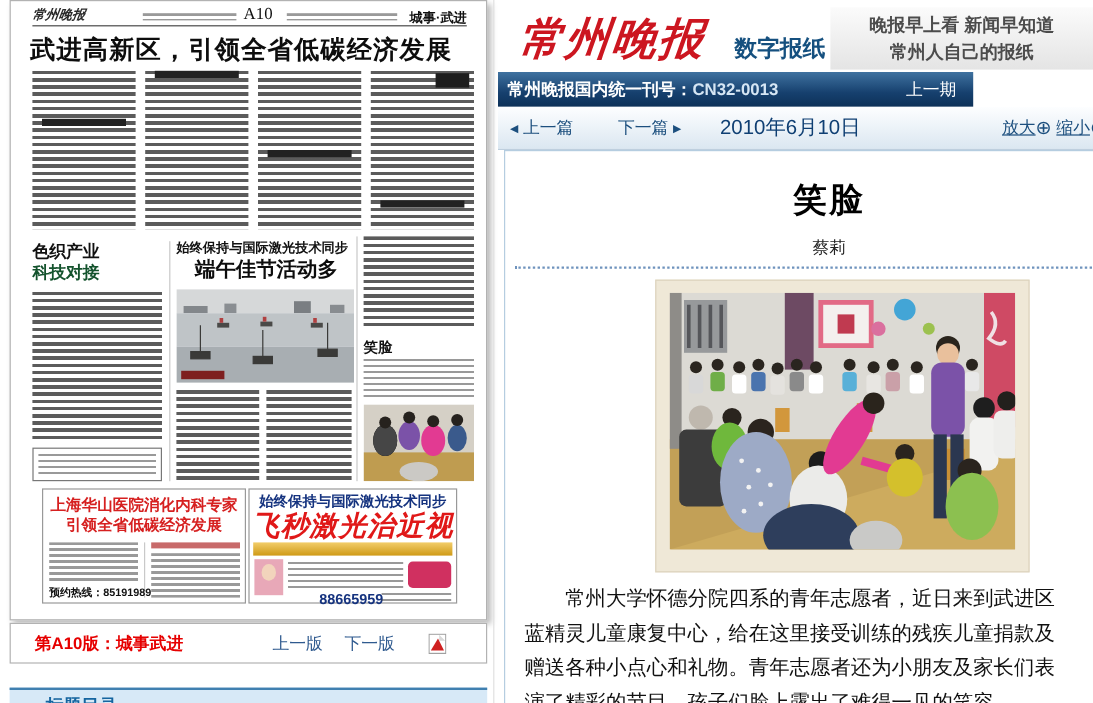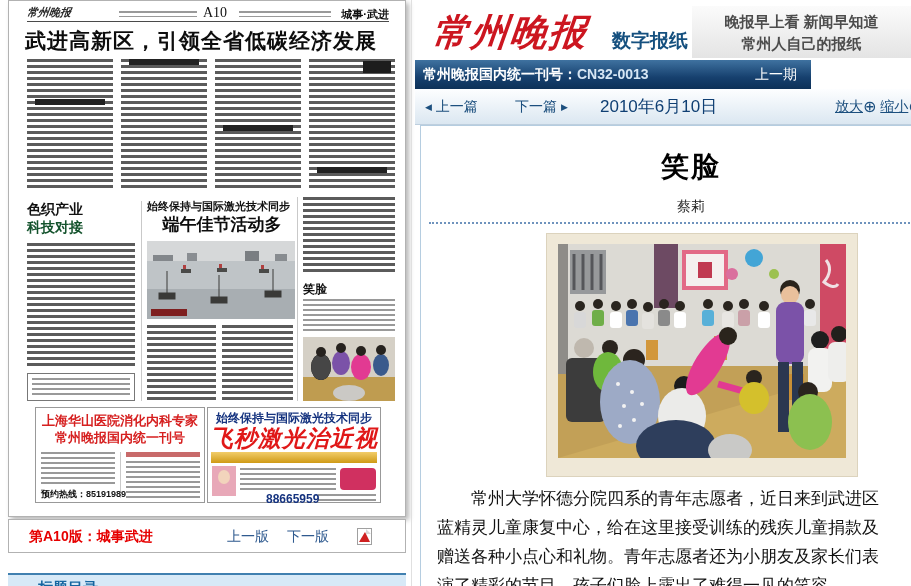--- a/index.html
+++ b/index.html
@@ -185,21 +185,21 @@
     <ellipse cx="78" cy="28" rx="8" ry="11" fill="#3a5a8c"></ellipse>
     <circle cx="18" cy="15" r="5" fill="#26221e"></circle>
       <circle cx="38" cy="11" r="5" fill="#26221e"></circle>
     <circle cx="58" cy="14" r="5" fill="#26221e"></circle>
       <circle cx="78" cy="13" r="5" fill="#26221e"></circle>
     <ellipse cx="46" cy="56" rx="16" ry="8" fill="#cbc9c5"></ellipse>
   </svg>
 
   <div id="ad1" class="ad">
     <div class="ad1line" style="top:4px;">上海华山医院消化内科专家</div>
-    <div class="ad1line" style="top:21px;">常州晚报国内统一刊号</div>
+    <div class="ad1line" style="top:21px;">引领全省低碳经济发展</div>
     <div class="abs fx-light" style="left:5px;top:44px;width:74px;height:34px;"></div>
     <div class="vrule" style="left:84px;top:44px;height:46px;"></div>
     <div class="abs" style="left:90px;top:44px;width:74px;height:5px;background:#c86a6a;"></div>
     <div class="abs fx-light" style="left:90px;top:53px;width:74px;height:37px;"></div>
     <div id="ad1-phone">预约热线：85191989</div>
   </div>
   <div id="ad2" class="ad">
     <div id="ad2-l1">始终保持与国际激光技术同步</div>
     <div id="ad2-l2">飞秒激光治近视</div>
     <div id="ad2-gold"></div>

